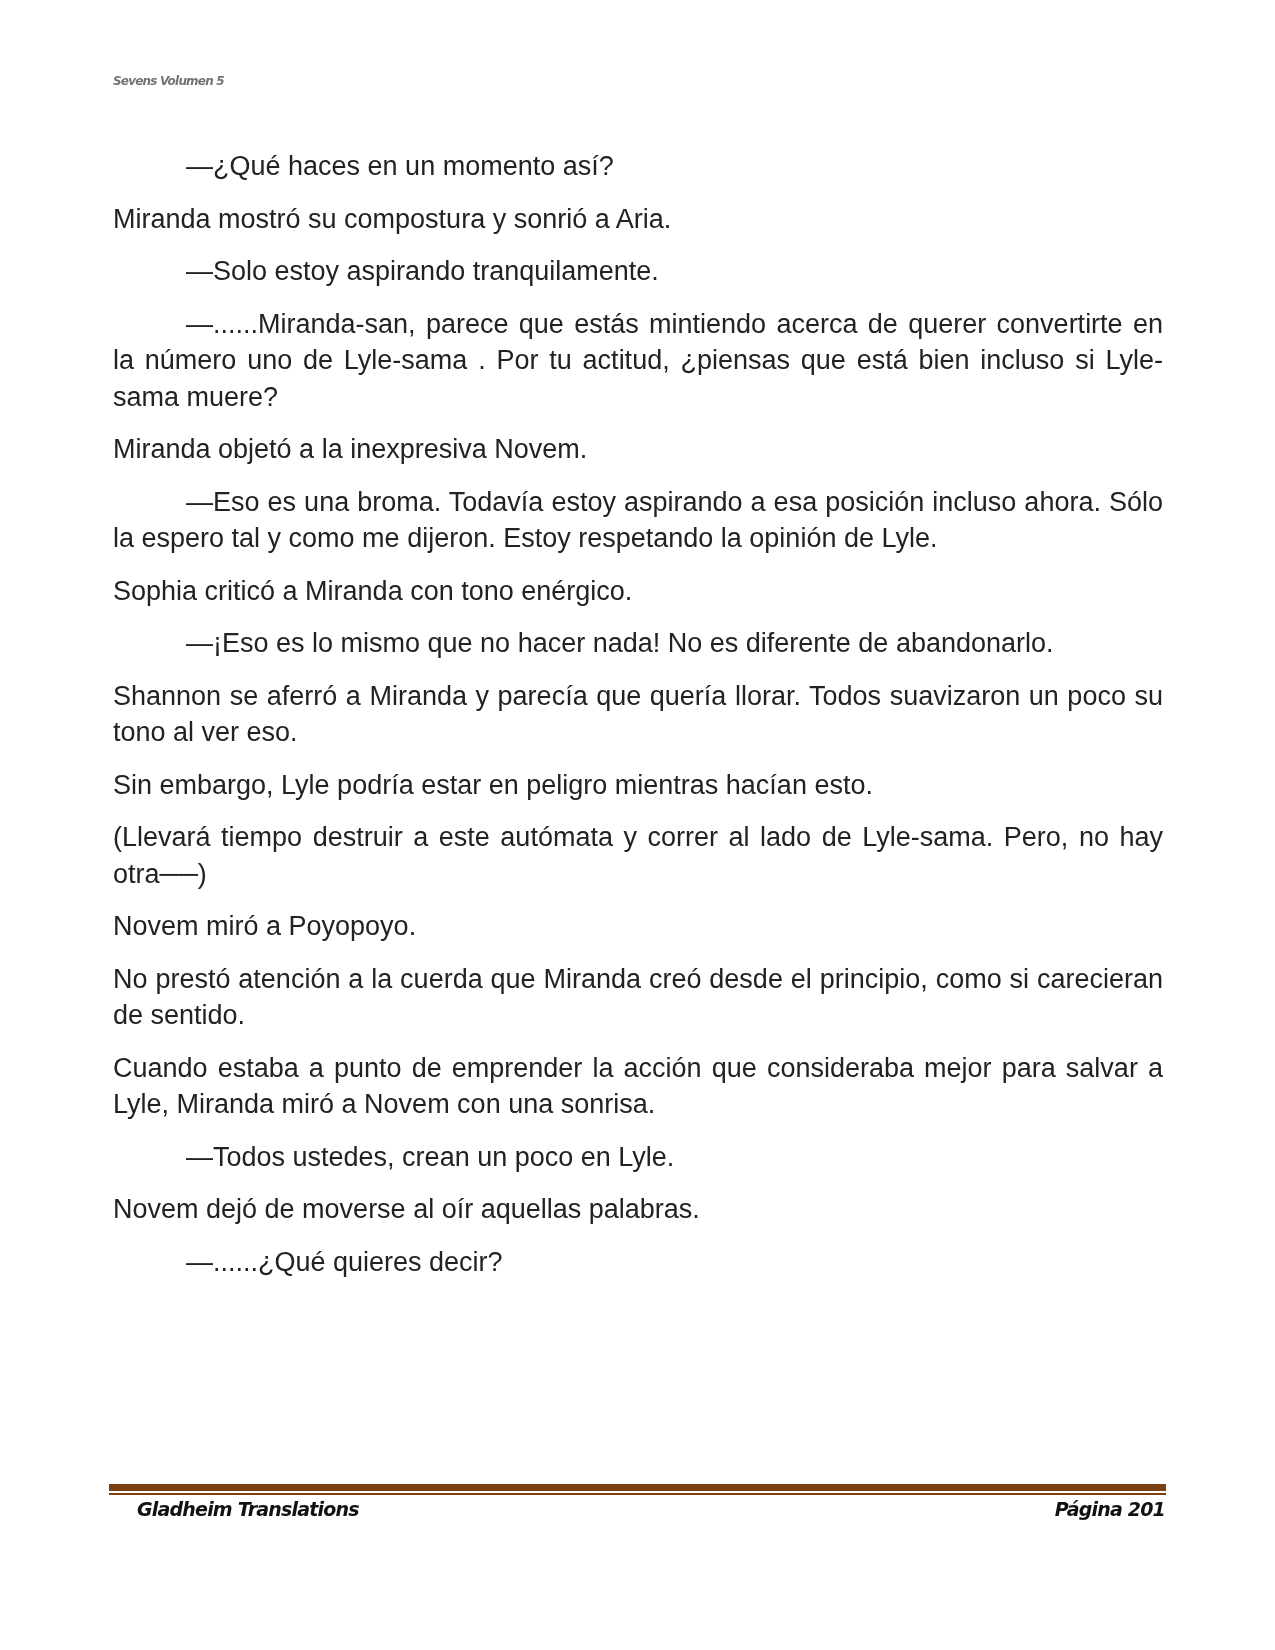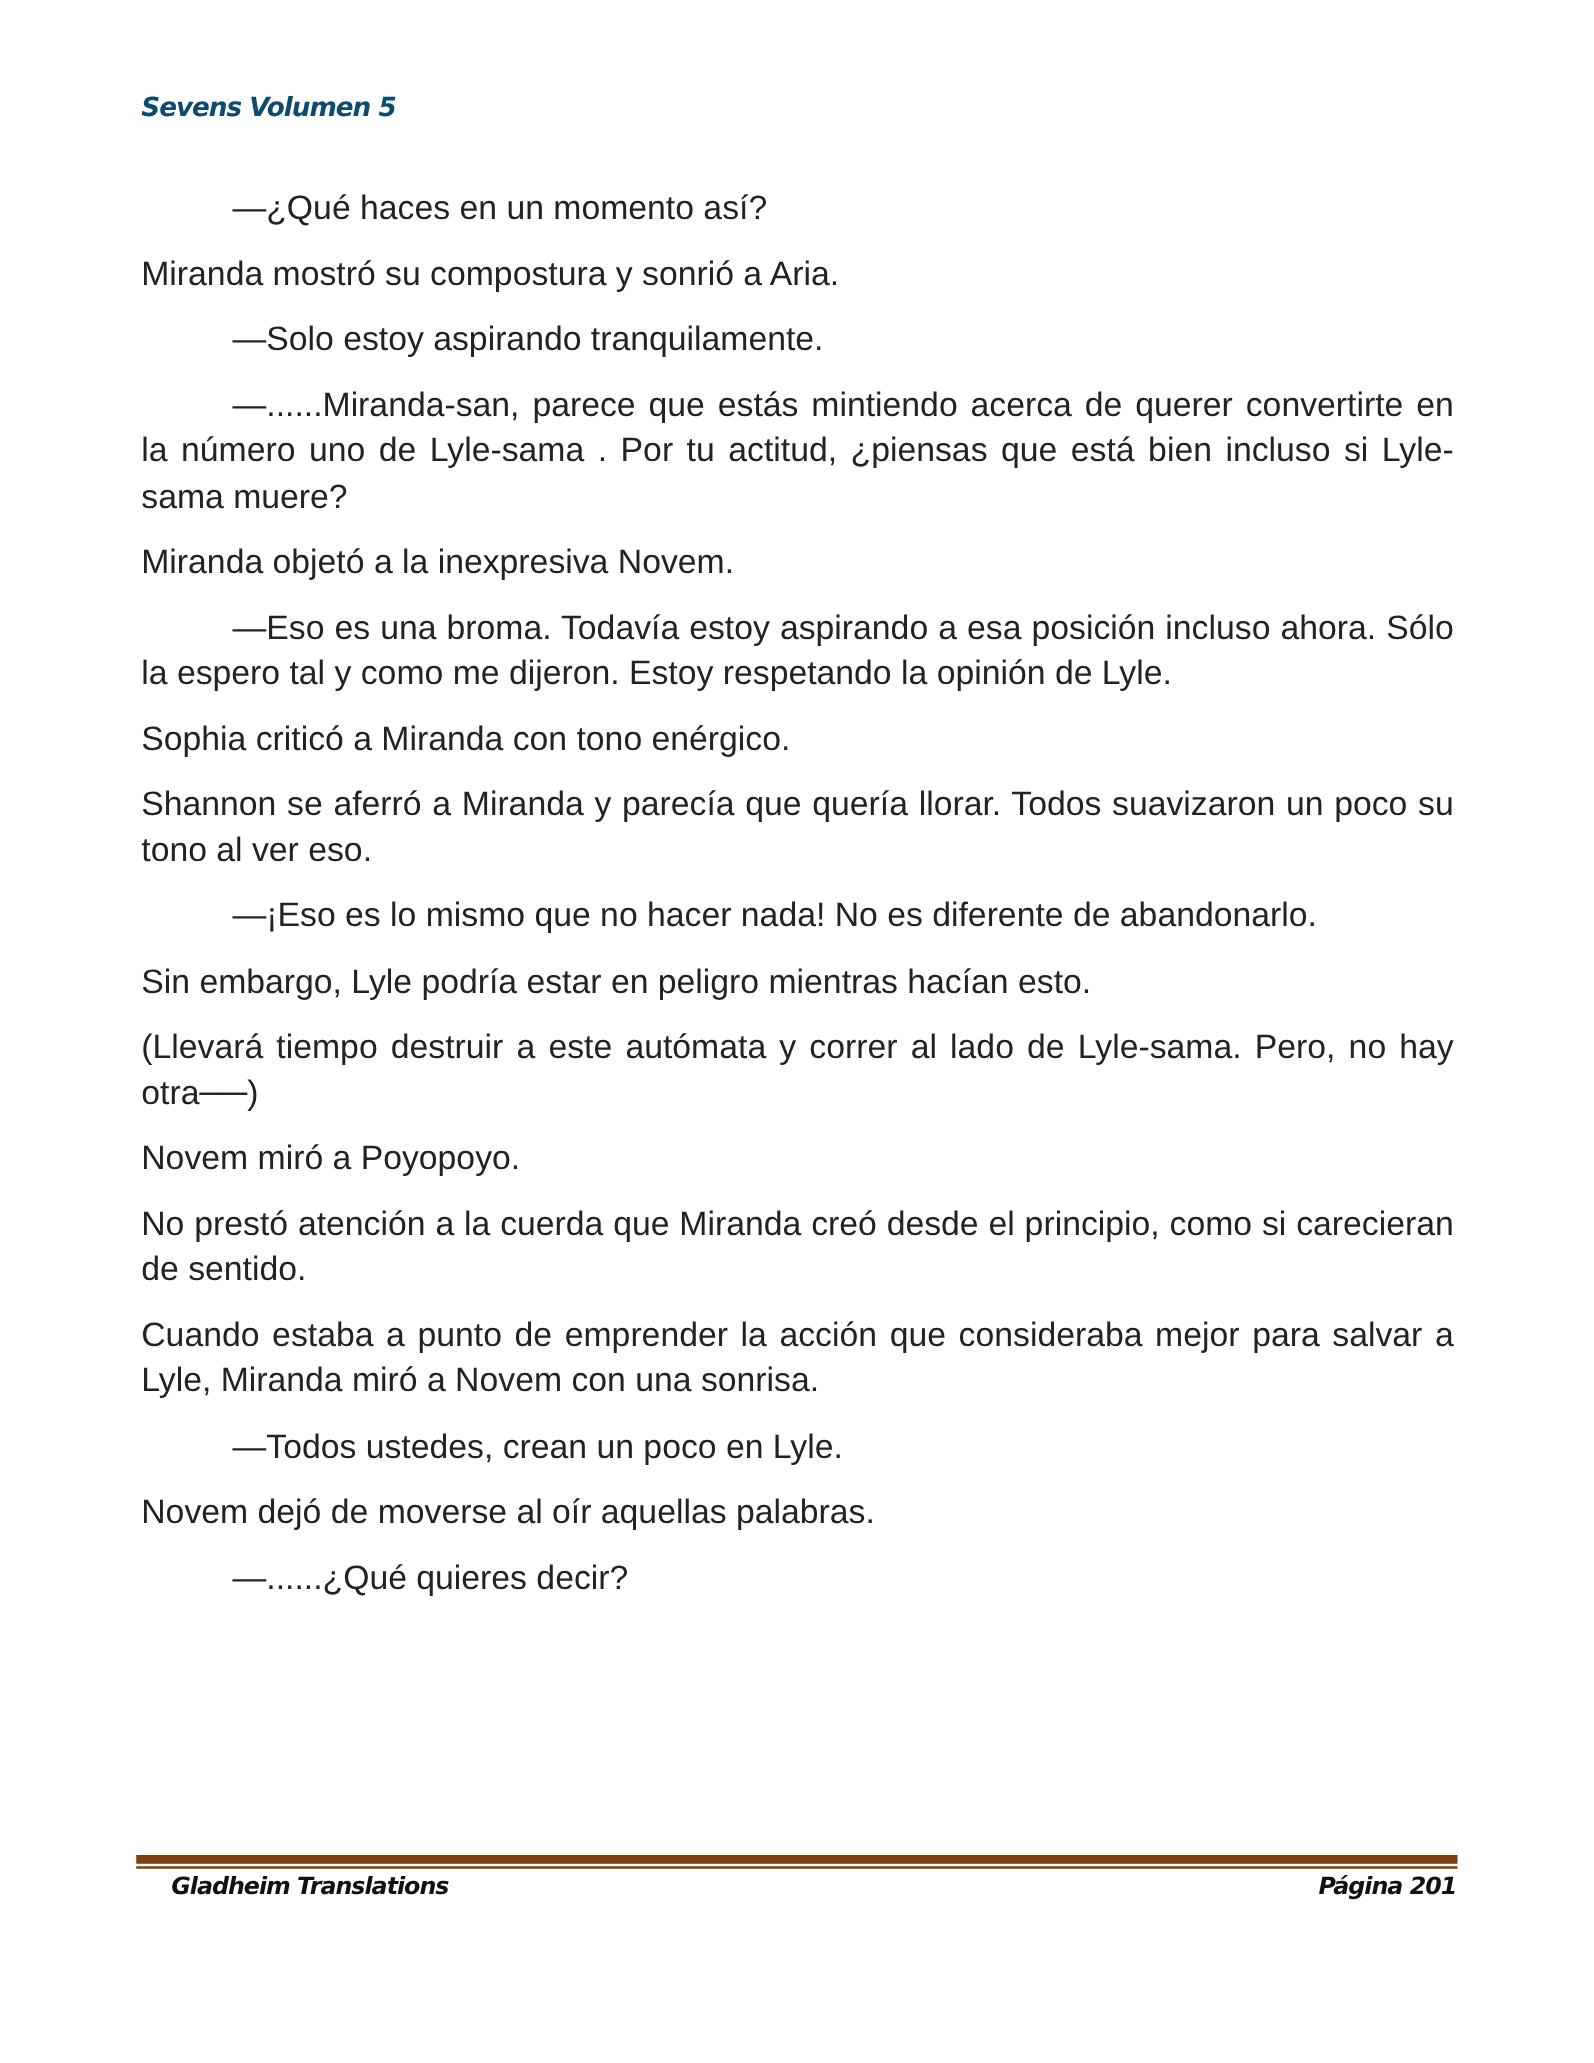--- a/index.html
+++ b/index.html
@@ -1,19 +1,19 @@
 <!DOCTYPE html>
 <html><head>
 <meta charset="utf-8">
 <style>
   html, body { margin:0; padding:0; background:#ffffff; }
   body { width:1275px; height:1650px; position:relative; overflow:hidden;
          font-family:"Liberation Sans", sans-serif; color:#222; }
-  .header { position:absolute; left:113px; top:74px; font-size:21px; font-weight:bold; font-style:italic;
-            font-family:"DejaVu Sans", sans-serif; letter-spacing:-0.8px; color:#0c4a6e; }
+  .header { position:absolute; left:113px; top:74px; font-size:12px; font-weight:bold; font-style:italic;
+            font-family:"DejaVu Sans", sans-serif; letter-spacing:-0.8px; color:#737373; }
   .body { position:absolute; left:113px; top:148px; width:1050px; font-size:27px; line-height:36.5px; }
   .p { margin:0 0 16px 0; text-align:justify; }
   .p.dialog { text-indent:73px; }
   .footer-bar { position:absolute; left:109px; top:1484px; width:1057px; height:7px; background:#7b3f10; }
   .footer-bar2 { position:absolute; left:109px; top:1493px; width:1057px; height:2px; background:#7b3f10; }
   .footer-left { position:absolute; left:113px; top:1498px; font-size:19px; font-weight:bold; font-style:italic;
                  font-family:"DejaVu Sans", sans-serif; letter-spacing:-0.8px; color:#111;margin-left:24px; }
   .footer-right { position:absolute; right:110px; top:1498px; font-size:19px; font-weight:bold; font-style:italic;
                   font-family:"DejaVu Sans", sans-serif; letter-spacing:-0.8px; color:#111;margin-left:18px; }
 </style>
@@ -23,22 +23,22 @@
 <div class="header">Sevens Volumen 5</div>
 
 <div class="body">
   <p class="p dialog">—¿Qué haces en un momento así?</p>
   <p class="p">Miranda mostró su compostura y sonrió a Aria.</p>
   <p class="p dialog">—Solo estoy aspirando tranquilamente.</p>
   <p class="p dialog">—......Miranda-san, parece que estás mintiendo acerca de querer convertirte en la número uno de Lyle-sama . Por tu actitud, ¿piensas que está bien incluso si Lyle-sama muere?</p>
   <p class="p">Miranda objetó a la inexpresiva Novem.</p>
   <p class="p dialog">—Eso es una broma. Todavía estoy aspirando a esa posición incluso ahora. Sólo la espero tal y como me dijeron. Estoy respetando la opinión de Lyle.</p>
   <p class="p">Sophia criticó a Miranda con tono enérgico.</p>
+  <p class="p dialog">—¡Eso es lo mismo que no hacer nada! No es diferente de abandonarlo.</p>
   <p class="p">Shannon se aferró a Miranda y parecía que quería llorar. Todos suavizaron un poco su tono al ver eso.</p>
-  <p class="p dialog">—¡Eso es lo mismo que no hacer nada! No es diferente de abandonarlo.</p>
   <p class="p">Sin embargo, Lyle podría estar en peligro mientras hacían esto.</p>
   <p class="p">(Llevará tiempo destruir a este autómata y correr al lado de Lyle-sama. Pero, no hay otra──)</p>
   <p class="p">Novem miró a Poyopoyo.</p>
   <p class="p">No prestó atención a la cuerda que Miranda creó desde el principio, como si carecieran de sentido.</p>
   <p class="p">Cuando estaba a punto de emprender la acción que consideraba mejor para salvar a Lyle, Miranda miró a Novem con una sonrisa.</p>
   <p class="p dialog">—Todos ustedes, crean un poco en Lyle.</p>
   <p class="p">Novem dejó de moverse al oír aquellas palabras.</p>
   <p class="p dialog">—......¿Qué quieres decir?</p>
 </div>
 

